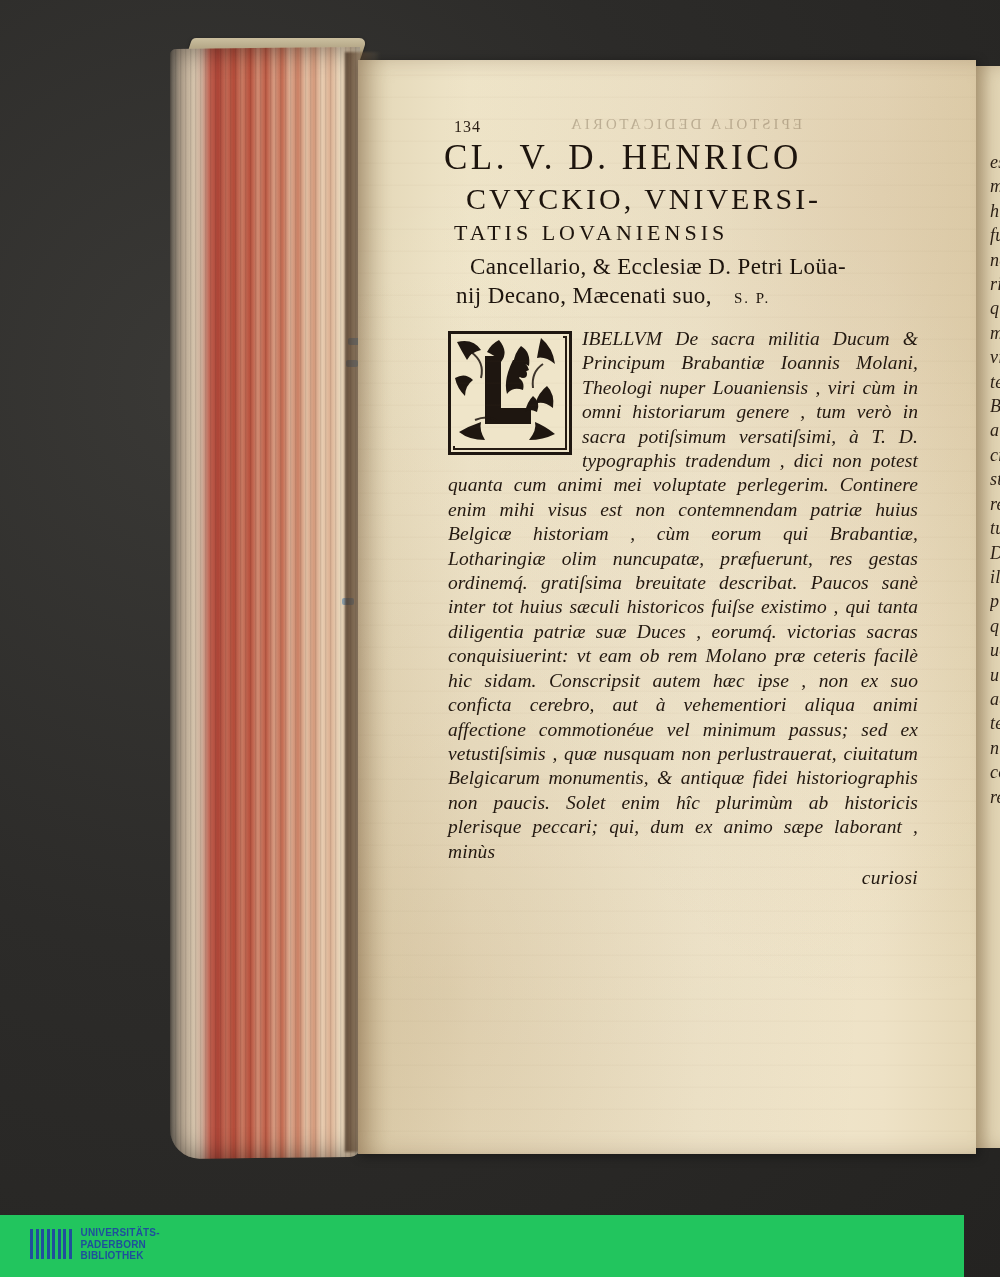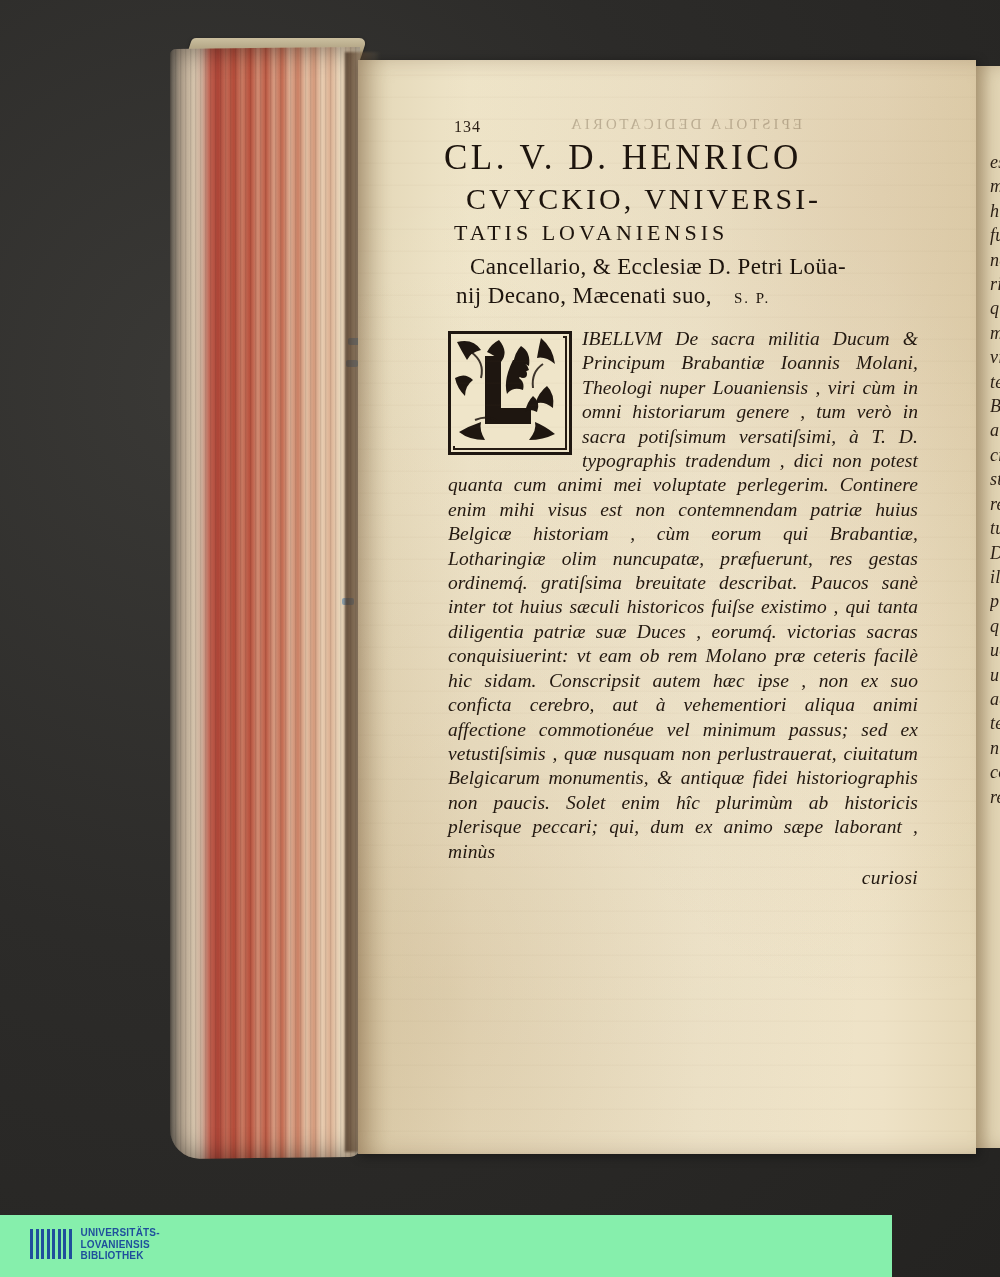--- a/index.html
+++ b/index.html
@@ -269,23 +269,23 @@
     overflow: hidden;
     height: 960px;
   }
   .next-col div { white-space: nowrap; }
 
   
   #wm-bar {
     position: absolute;
     left: 0;
     bottom: 0;
-    width: 892px;
+    width: 964px;
     height: 62px;
-    background: #86efac;
+    background: #22c55e;
   }
   #wm-inner {
     position: absolute;
     left: 30px;
     top: 12px;
     display: flex;
     align-items: center;
     gap: 9px;
   }
   #wm-bars {
@@ -427,17 +427,17 @@
         <i></i>
         <i></i>
         <i></i>
         <i></i>
         <i></i>
         <i></i>
         <i></i>
     </div>
     <div id="wm-text">
       <div>UNIVERSITÄTS-</div>
-      <div>LOVANIENSIS</div>
+      <div>PADERBORN</div>
       <div>BIBLIOTHEK</div>
     </div>
   </div>
 </div>
 
 </body></html>

